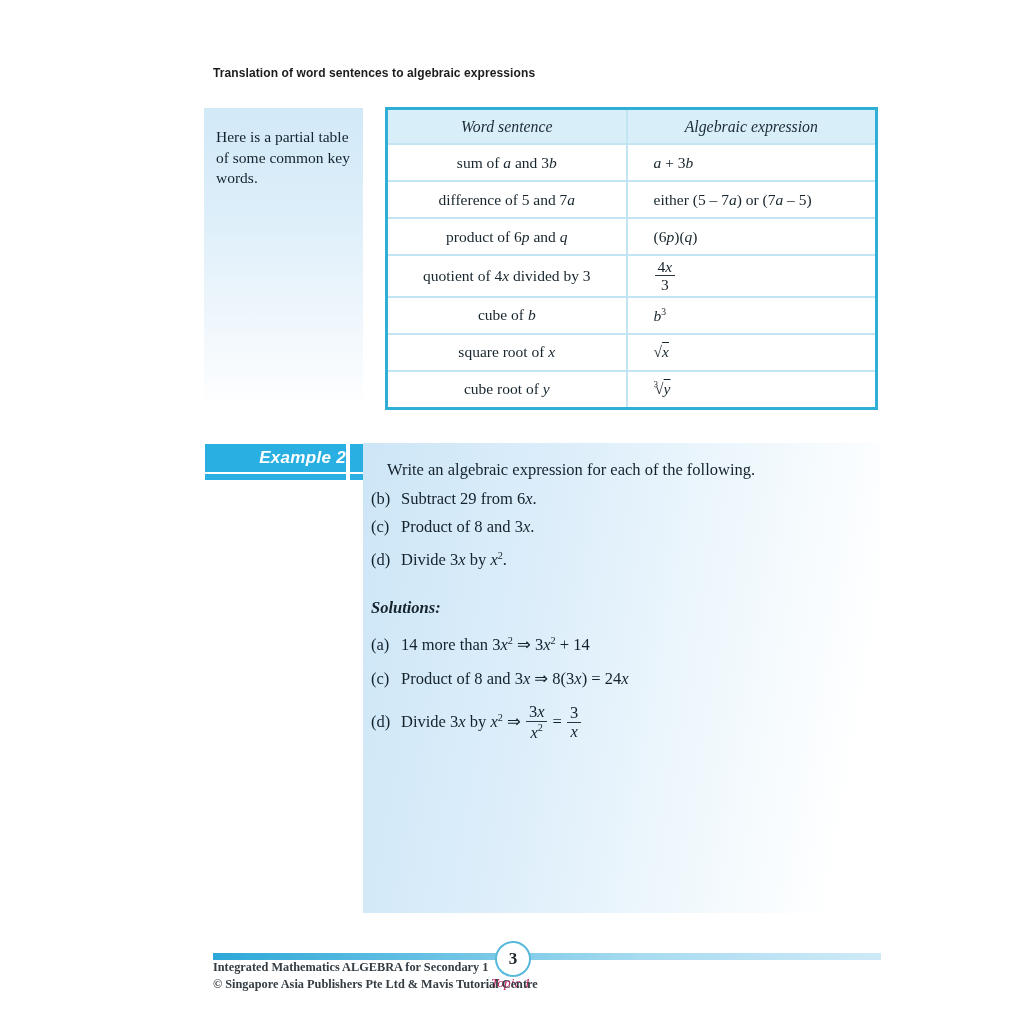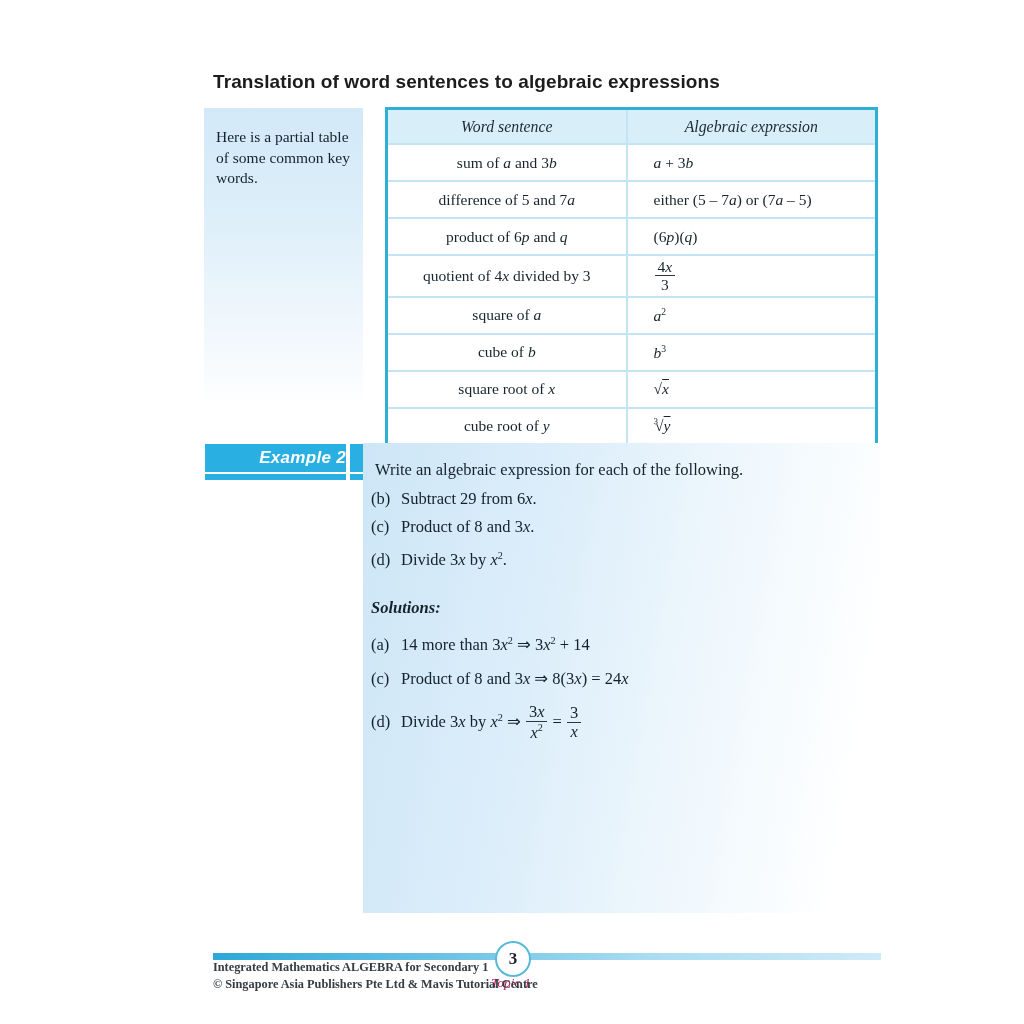--- a/index.html
+++ b/index.html
@@ -5,21 +5,21 @@
   html,body{margin:0;padding:0;}
   body{width:1024px;height:1024px;background:#ffffff;overflow:hidden;
        font-family:"Liberation Serif", serif;color:#16242c;}
   .abs{position:absolute;}
 
   
   #page{position:relative;width:1024px;height:1024px;background:#fff;}
 
   
   .title{left:213px;top:58px;font-family:"Liberation Sans",sans-serif;
-         font-weight:bold;font-size:19px;color:#1c1c1c;letter-spacing:.1px;}
+         font-weight:bold;font-size:12px;color:#1c1c1c;letter-spacing:.1px;}
 
   
   .sidebar{left:204px;top:108px;width:159px;height:292px;
            background:linear-gradient(to bottom,#d2e9f8 0%,#dceef9 35%,#eef6fc 70%,#fdfeff 100%);
            padding:19px 12px 0 12px;box-sizing:border-box;
            font-size:15.5px;line-height:20.5px;color:#15232c;}
 
   
   .kw-table{left:385px;top:107px;width:493px;border-collapse:collapse;
             background:#fff;font-size:15.5px;}
@@ -36,21 +36,21 @@
   .ex-box::after,.ex-bar::after{content:"";position:absolute;left:0;right:0;bottom:6px;height:2px;background:#ffffff;}
   .ex-label{display:block;text-align:right;padding-top:4px;
             font-family:"Liberation Sans",sans-serif;font-style:italic;font-weight:bold;
             font-size:17px;color:#ffffff;letter-spacing:.3px;}
   .ex-bar{left:350px;top:444px;width:13px;height:36px;background:#29afe2;}
 
   
   .panel{left:363px;top:443px;width:517px;height:470px;box-sizing:border-box;
          background:linear-gradient(100deg,#cde6f7 0%,#ddeefa 35%,#f2f9fd 70%,#ffffff 92%);
          padding:17px 10px 0 8px;font-size:16.5px;color:#14222b;}
-  .intro{margin:0 0 9px 4px;}
+  .intro{margin:0 0 9px 16px;}
   .q-item{margin:0 0 8px 0;line-height:20px;}
   .q-label{display:inline-block;width:30px;}
   .sol-head{margin:28px 0 13px 0;font-weight:bold;font-style:italic;}
   .sol-item{margin:0 0 14px 0;line-height:20px;}
 
   
   sup{font-size:0.62em;}
   .frac{display:inline-block;text-align:center;vertical-align:middle;line-height:1.12;padding:0 1px;}
   .frac .num{display:block;border-bottom:1.4px solid #2a3740;padding:0 3px 0px 3px;}
   .frac .den{display:block;padding-top:0px;}
@@ -95,24 +95,20 @@
     </tr>
     <tr>
       <td class="word">product of 6<i>p</i> and <i>q</i></td>
       <td class="expr">(6<i>p</i>)(<i>q</i>)</td>
     </tr>
     <tr>
       <td class="word">quotient of 4<i>x</i> divided by 3</td>
       <td class="expr"><span class="frac"><span class="num">4<i>x</i></span><span class="den">3</span></span></td>
     </tr>
     <tr>
-      <td class="word">square of <i>a</i></td>
-      <td class="expr"><i>a</i><sup>2</sup></td>
-    </tr>
-    <tr>
       <td class="word">cube of <i>b</i></td>
       <td class="expr"><i>b</i><sup>3</sup></td>
     </tr>
     <tr>
       <td class="word">square root of <i>x</i></td>
       <td class="expr"><span class="radical">√</span><span class="ov"><i>x</i></span></td>
     </tr>
     <tr>
       <td class="word">cube root of <i>y</i></td>
       <td class="expr"><sup class="rad-idx">3</sup><span class="radical">√</span><span class="ov"><i>y</i></span></td>

